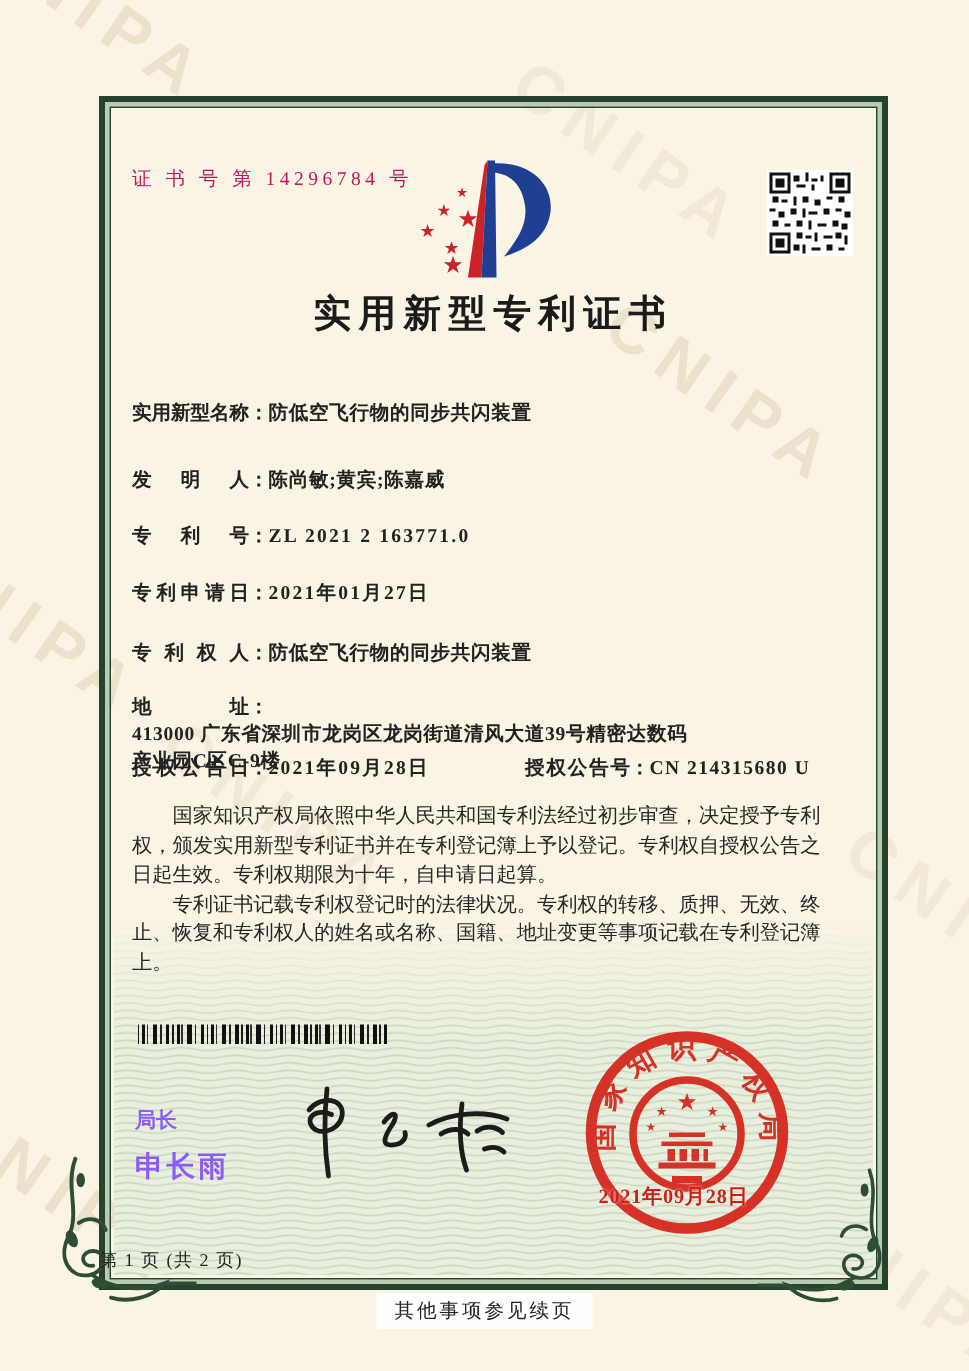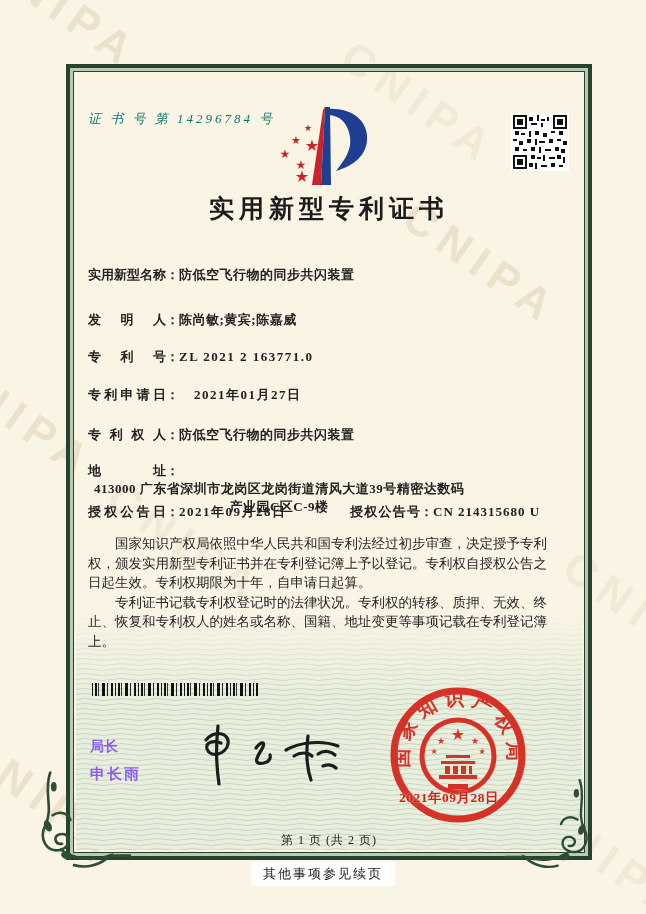--- a/index.html
+++ b/index.html
@@ -19,56 +19,56 @@
       background:linear-gradient(to bottom,#faf4e5 0%,rgba(250,244,229,0) 100%);}
 
   
   .frame{position:absolute;left:66px;top:64px;width:526px;height:796px;z-index:3;
       border:4px solid #27432f;box-sizing:border-box;pointer-events:none;}
   .frame-mid{width:100%;height:100%;border:3px solid #b9cbb0;box-sizing:border-box;}
   .frame-in{width:100%;height:100%;border:1px solid #27432f;box-sizing:border-box;}
 
   .content{position:absolute;left:0;top:0;width:646px;height:914px;z-index:5;}
 
-  .cert-no{position:absolute;left:88px;top:110px;font-size:13px;letter-spacing:3px;color:#0f766e;font-style:italic;}
+  .cert-no{position:absolute;left:88px;top:110px;font-size:13px;letter-spacing:3px;color:#be185d;}
 
   .logo{position:absolute;left:272px;top:98px;}
   .qr{position:absolute;left:511px;top:113px;}
 
   .title{position:absolute;left:66px;top:192px;width:526px;text-align:center;
       font-size:25px;font-weight:bold;letter-spacing:5px;color:#1b1b1b;}
 
   .field-row{position:absolute;left:88px;width:472px;font-size:13px;color:#222;}
   .jlabel{display:inline-flex;justify-content:space-between;width:78px;vertical-align:top;font-weight:600;}
   .jlabel.w70{width:70px;}
   .colon{font-weight:600;}
-  .fval{letter-spacing:0.5px;font-weight:600;text-align:center;}
+  .fval{letter-spacing:0.5px;font-weight:600;}
   .fval.addr{display:inline-block;width:382px;vertical-align:top;line-height:18px;}
   .pair2{position:absolute;left:262px;top:0;white-space:nowrap;}
 
   .paras{position:absolute;left:88px;top:534px;width:468px;font-size:13.5px;line-height:19.5px;color:#262626;}
   .paras p{margin:0;text-indent:2em;}
 
   .barcode{position:absolute;left:92px;top:683px;width:166px;height:13px;
     background:repeating-linear-gradient(90deg,
       #1a1a1a 0 1px,transparent 1px 3px,#111 3px 5px,transparent 5px 6px,
       #333 6px 7px,transparent 7px 10px,#111 10px 13px,transparent 13px 15px,
       #222 15px 16px,transparent 16px 19px,#111 19px 21px,transparent 21px 23px);}
 
   .signer{position:absolute;left:90px;top:738px;font-family:"Liberation Sans","DejaVu Sans",sans-serif;
       font-weight:bold;color:#8b5cf6;}
   .signer .t{font-size:14px;}
-  .signer .n{font-size:15px;margin-top:9px;letter-spacing:2px;}
+  .signer .n{font-size:19px;margin-top:9px;letter-spacing:2px;}
   .signature{position:absolute;left:190px;top:720px;}
 
   .seal{position:absolute;left:387px;top:684px;opacity:0.95;}
   .seal-date{position:absolute;left:399px;top:789px;width:120px;font-size:13.5px;font-weight:600;
       color:#cf2017;letter-spacing:0.5px;text-shadow:0 0 2px rgba(250,250,245,.8);}
 
-  .page-info{position:absolute;left:66px;top:832px;width:526px;text-align:center;
+  .page-info{position:absolute;left:66px;top:832px;width:526px;text-align:left;
       font-size:12px;letter-spacing:1px;color:#222;}
   .cont-note{position:absolute;left:0;top:862px;width:646px;text-align:center;font-size:13px;color:#222;}
   .cont-note span{background:rgba(255,255,255,0.9);padding:3px 12px;display:inline-block;letter-spacing:2px;}
 
   .flourish{position:absolute;z-index:4;}
   .flourish.right{transform:scaleX(-1);}
 </style>
 </head>
 <body>
 
@@ -194,21 +194,21 @@
           <span>号</span>
         </span><span class="colon">：</span><span class="fval" style="letter-spacing:1.5px;">ZL 2021 2 163771.0</span>
     </div>
     <div class="field-row" style="top:386px;">
       <span class="jlabel">
           <span>专</span>
           <span>利</span>
           <span>申</span>
           <span>请</span>
           <span>日</span>
-        </span><span class="colon">：</span><span class="fval" style="letter-spacing:1.5px;margin-left:15px;">2021年01月27日</span>
+        </span><span class="colon">：</span><span class="fval" style="letter-spacing:1.5px;">2021年01月27日</span>
     </div>
     <div class="field-row" style="top:426px;">
       <span class="jlabel">
           <span>专</span>
           <span>利</span>
           <span>权</span>
           <span>人</span>
         </span><span class="colon">：</span><span class="fval">防低空飞行物的同步共闪装置</span>
     </div>
     <div class="field-row" style="top:462px;">

